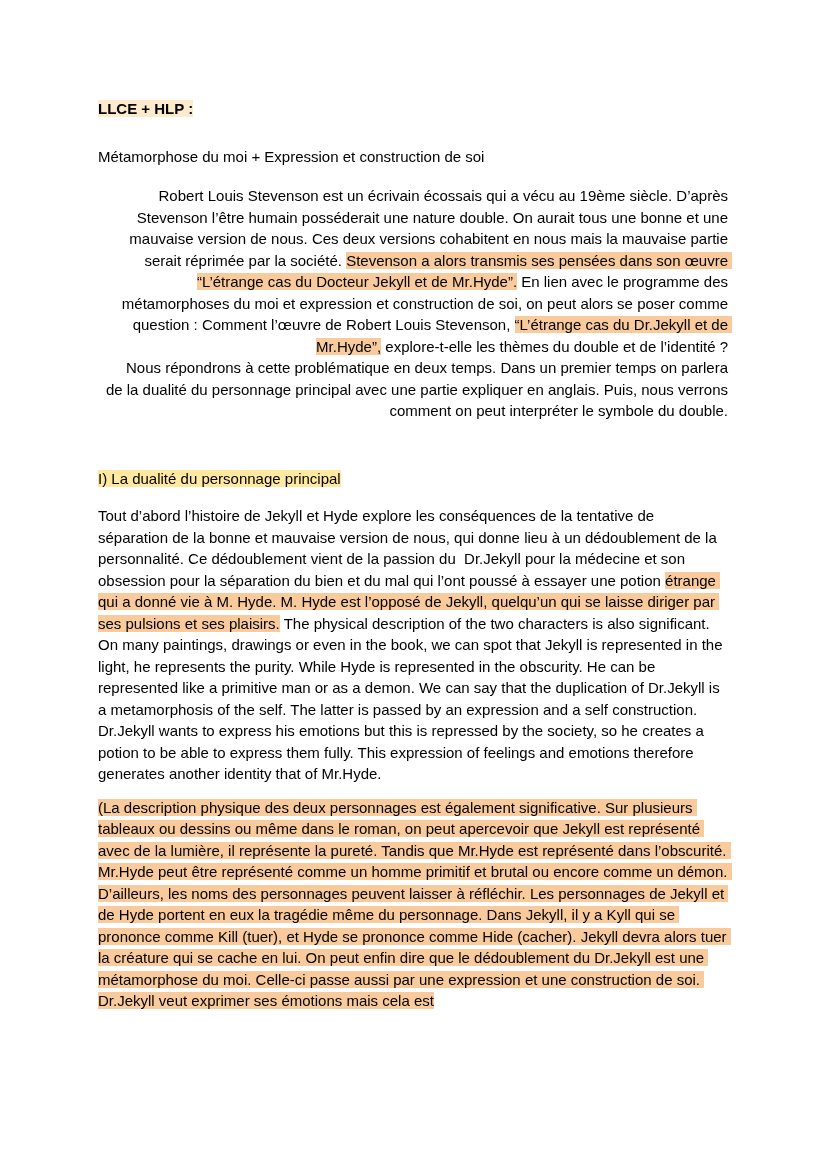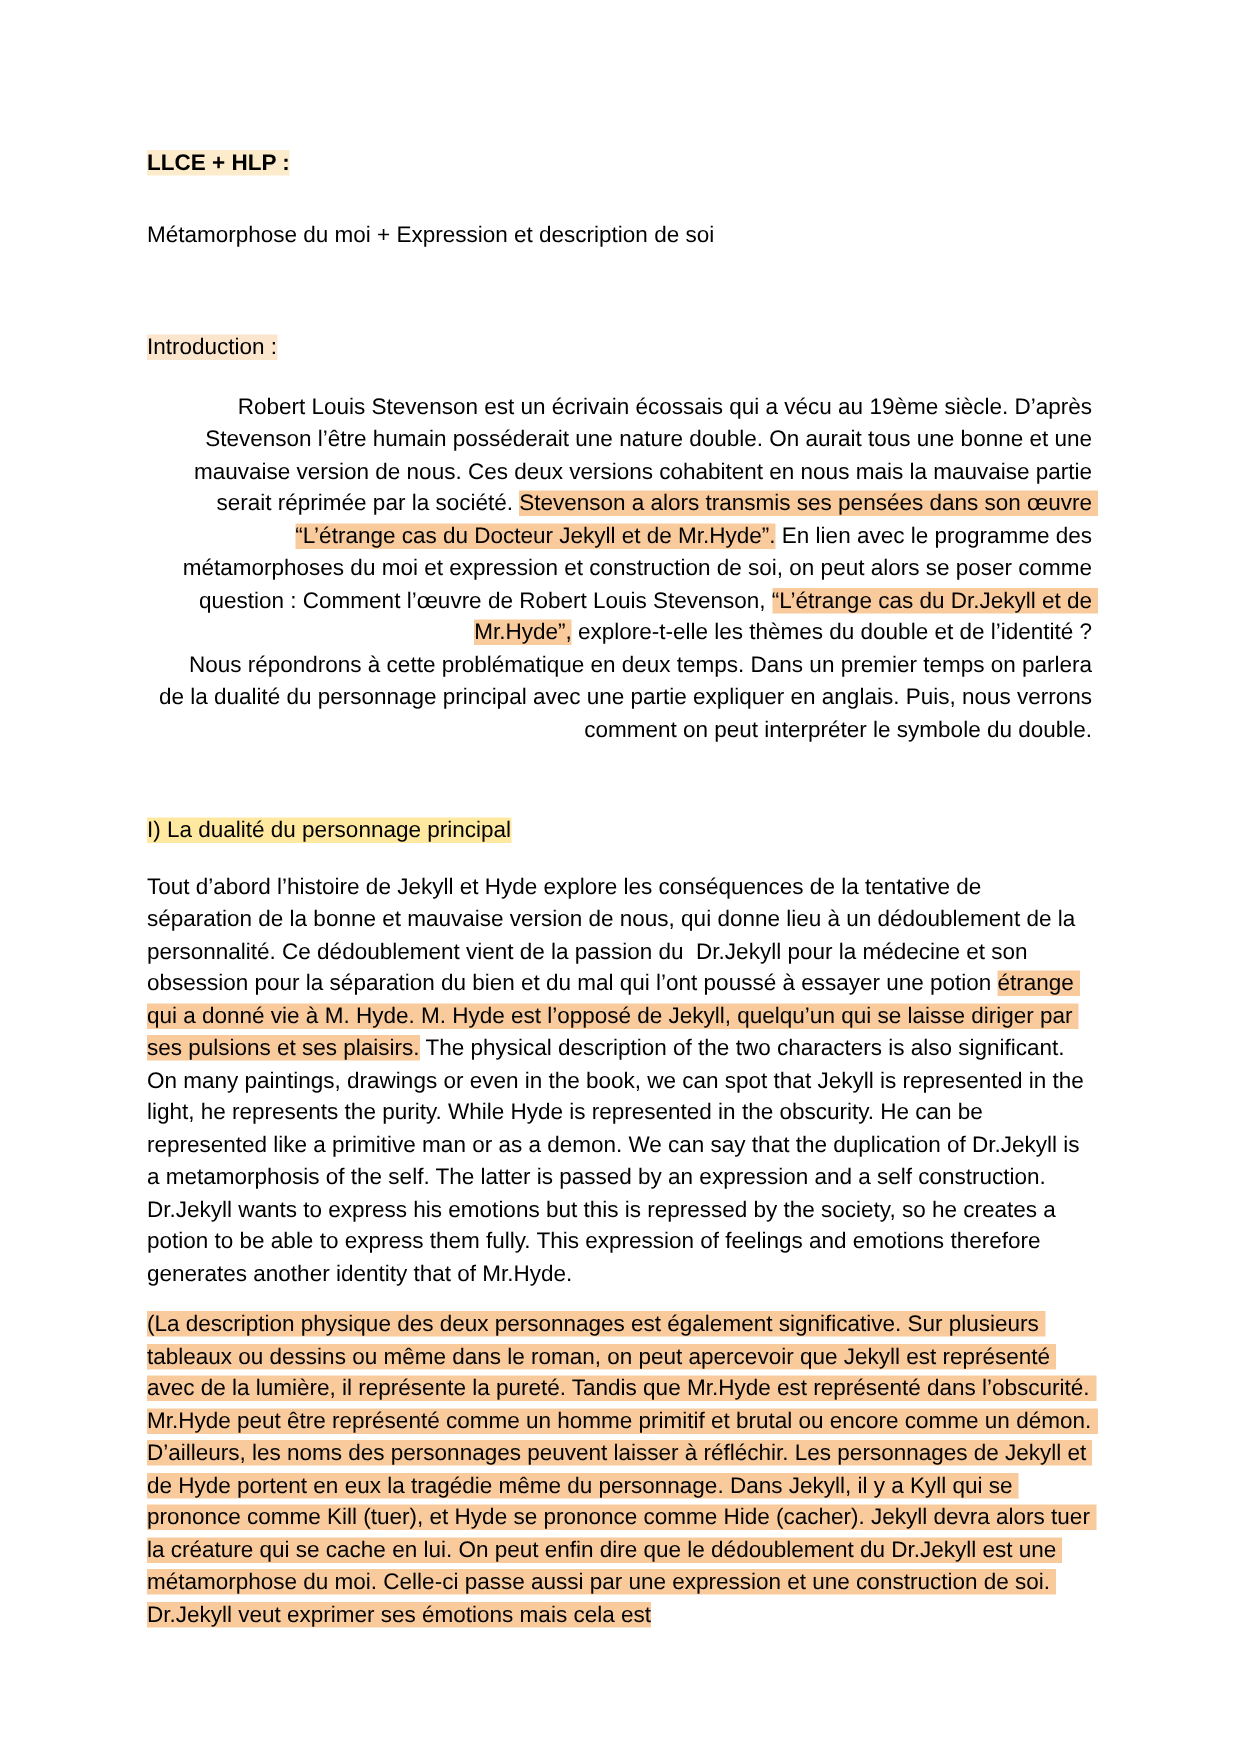--- a/index.html
+++ b/index.html
@@ -36,23 +36,22 @@
   .para-analysis   { margin-top: 16px !important; }
   .para-french     { margin-top: 12px !important; }
 </style>
 </head>
 <body>
 
 <div class="page">
 
   <p class="doc-title"><span class="hl-title">LLCE + HLP :</span></p>
 
-  <p class="subtitle">Métamorphose du moi + Expression et description de soi</p>
+  <p class="subtitle">Métamorphose du moi + Expression et construction de soi</p>
 
-  <p class="intro-heading"><span class="hl-intro">Introduction :</span></p>
 
   <p class="para-intro"><span>Robert Louis Stevenson est un écrivain écossais qui a vécu au 19ème siècle. D’après Stevenson l’être humain posséderait une nature double. On aurait tous une bonne et une mauvaise version de nous. Ces deux versions cohabitent en nous mais la mauvaise partie serait réprimée par la société. </span><span class="hl-body">Stevenson a alors transmis ses pensées dans son œuvre “L’étrange cas du Docteur Jekyll et de Mr.Hyde”.</span><span> En lien avec le programme des métamorphoses du moi et expression et construction de soi, on peut alors se poser comme question : Comment l’œuvre de Robert Louis Stevenson, </span><span class="hl-body">“L’étrange cas du Dr.Jekyll et de Mr.Hyde”,</span><span> explore-t-elle les thèmes du double et de l’identité ?
   Nous répondrons à cette problématique en deux temps. Dans un premier temps on parlera de la dualité du personnage principal avec une partie expliquer en anglais. Puis, nous verrons comment on peut interpréter le symbole du double.</span></p>
 
   <p class="section-heading"><span class="hl-section">I) La dualité du personnage principal</span></p>
 
   <p class="para-analysis"><span>Tout d’abord l’histoire de Jekyll et Hyde explore les conséquences de la tentative de séparation de la bonne et mauvaise version de nous, qui donne lieu à un dédoublement de la personnalité. Ce dédoublement vient de la passion du  Dr.Jekyll pour la médecine et son obsession pour la séparation du bien et du mal qui l’ont poussé à essayer une potion </span><span class="hl-body">étrange qui a donné vie à M. Hyde. M. Hyde est l’opposé de Jekyll, quelqu’un qui se laisse diriger par ses pulsions et ses plaisirs.</span><span> The physical description of the two characters is also significant. On many paintings, drawings or even in the book, we can spot that Jekyll is represented in the light, he represents the purity. While Hyde is represented in the obscurity. He can be represented like a primitive man or as a demon. We can say that the duplication of Dr.Jekyll is a metamorphosis of the self. The latter is passed by an expression and a self construction. Dr.Jekyll wants to express his emotions but this is repressed by the society, so he creates a potion to be able to express them fully. This expression of feelings and emotions therefore generates another identity that of Mr.Hyde.</span></p>
 
   <p class="para-french"><span class="hl-body">(La description physique des deux personnages est également significative. Sur plusieurs tableaux ou dessins ou même dans le roman, on peut apercevoir que Jekyll est représenté avec de la lumière, il représente la pureté. Tandis que Mr.Hyde est représenté dans l’obscurité. Mr.Hyde peut être représenté comme un homme primitif et brutal ou encore comme un démon. D’ailleurs, les noms des personnages peuvent laisser à réfléchir. Les personnages de Jekyll et de Hyde portent en eux la tragédie même du personnage. Dans Jekyll, il y a Kyll qui se prononce comme Kill (tuer), et Hyde se prononce comme Hide (cacher). Jekyll devra alors tuer la créature qui se cache en lui. On peut enfin dire que le dédoublement du Dr.Jekyll est une métamorphose du moi. Celle-ci passe aussi par une expression et une construction de soi. Dr.Jekyll veut exprimer ses émotions mais cela est</span></p>
 

